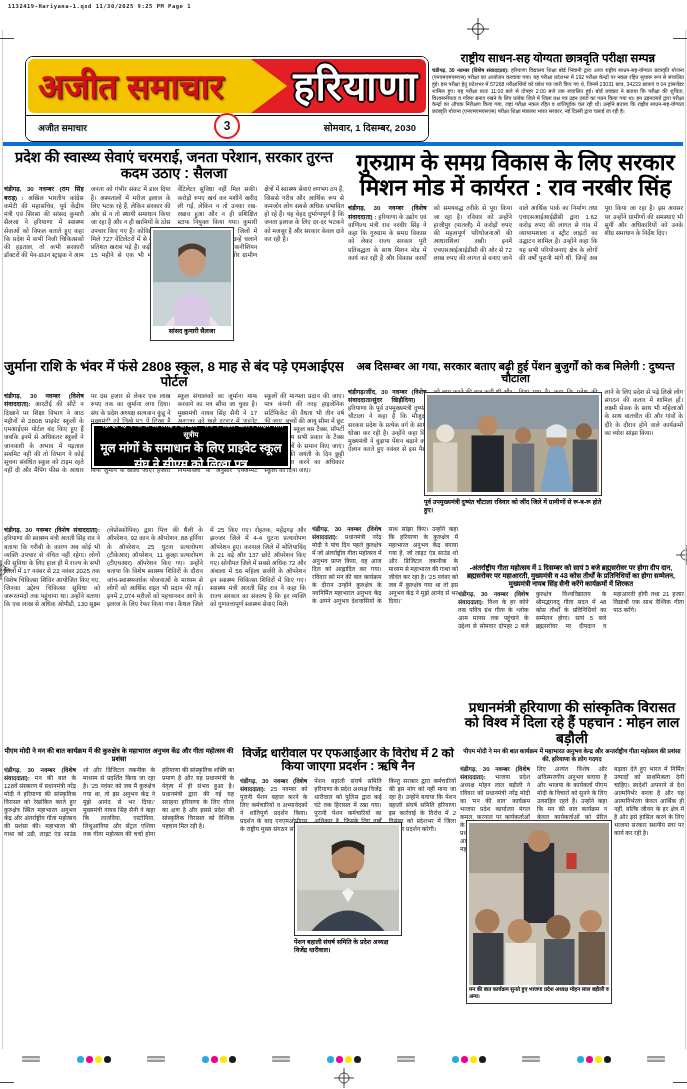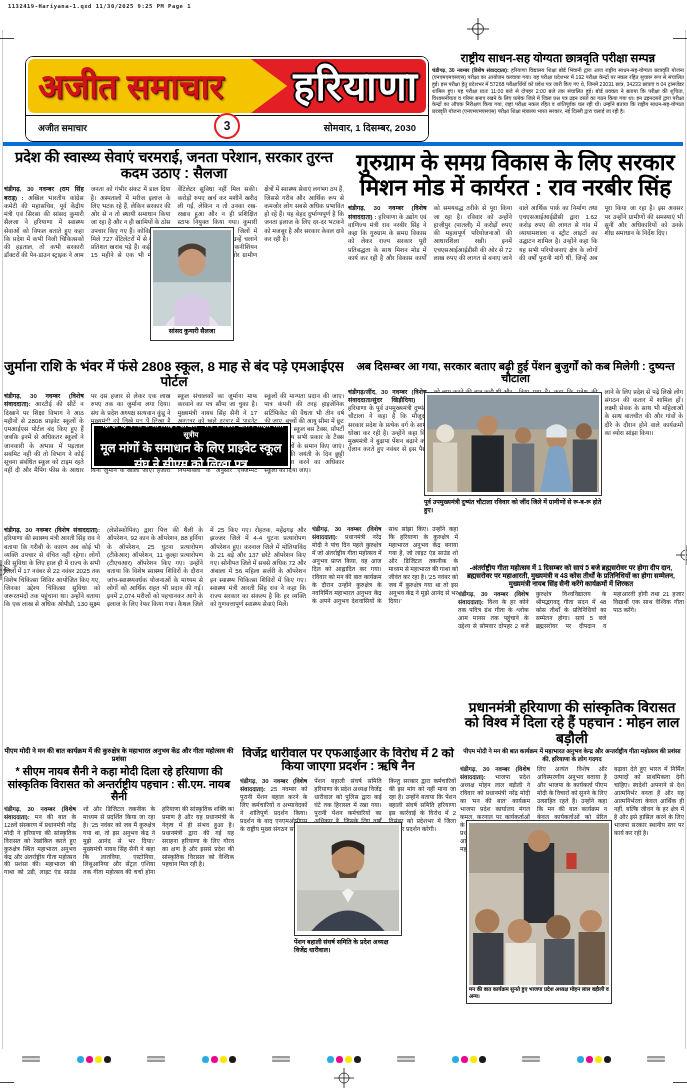--- a/index.html
+++ b/index.html
@@ -203,21 +203,20 @@
   <article class="art" style="left:458px;top:562px;width:226px;height:136px">
     <div class="sub" style="font-size:6.8px;margin-top:2px">-अंतर्राष्ट्रीय गीता महोत्सव में 1 दिसम्बर को सायं 5 बजे ब्रह्मसरोवर पर होगा दीप दान, ब्रह्मसरोवर पर महाआरती, मुख्यमंत्री व 48 कोस तीर्थों के प्रतिनिधियों का होगा सम्मेलन, मुख्यमंत्री नायब सिंह सैनी करेंगे कार्यक्रमों में शिरकत</div>
     <div class="bodytxt cols3" style="margin-top:3px;height:58px;font-size:6px">
       <b>चंडीगढ़, 30 नवम्बर (विशेष संवाददाता):</b>
       <span>विश्व के हर कोने तक पवित्र ग्रंथ गीता के श्लोक आम मानस तक पहुंचाने के उद्देश्य से सोमवार दोपहर 2 बजे कुरुक्षेत्र विश्वविद्यालय के श्रीमद्भगवद् गीता सदन में 48 कोस तीर्थों के प्रतिनिधियों का सम्मेलन होगा। सायं 5 बजे ब्रह्मसरोवर पर दीपदान व महाआरती होगी तथा 21 हजार विद्यार्थी एक साथ वैश्विक गीता पाठ करेंगे।</span>
     </div>
   </article>
 
   <article class="art" style="left:4px;top:747px;width:230px;height:302px">
     <div class="kicker" style="font-size:6.6px">पीएम मोदी ने मन की बात कार्यक्रम में की कुरुक्षेत्र के महाभारत अनुभव केंद्र और गीता महोत्सव की प्रशंसा</div>
-    <div class="hl" style="font-size:10.8px;margin-top:2px">* सीएम नायब सैनी ने कहा मोदी दिला रहे हरियाणा की सांस्कृतिक विरासत को अन्तर्राष्ट्रीय पहचान : सी.एम. नायब सैनी</div>
     <div class="bodytxt cols3" style="margin-top:4px;height:240px;font-size:6px">
       <b>चंडीगढ़, 30 नवम्बर (विशेष संवाददाता):</b>
       <span>मन की बात के 128वें संस्करण में प्रधानमंत्री नरेंद्र मोदी ने हरियाणा की सांस्कृतिक विरासत को रेखांकित करते हुए कुरुक्षेत्र स्थित महाभारत अनुभव केंद्र और अंतर्राष्ट्रीय गीता महोत्सव की प्रशंसा की। महाभारत की गाथा को 3डी, लाइट एंड साउंड शो और डिजिटल तकनीक के माध्यम से प्रदर्शित किया जा रहा है। '25 नवंबर को जब मैं कुरुक्षेत्र गया था, तो इस अनुभव केंद्र ने मुझे आनंद से भर दिया।' मुख्यमंत्री नायब सिंह सैनी ने कहा कि लातविया, एस्टोनिया, लिथुआनिया और सेंट्रल एशिया तक गीता महोत्सव की चर्चा होना हरियाणा की सांस्कृतिक शक्ति का प्रमाण है और यह प्रधानमंत्री के नेतृत्व में ही संभव हुआ है। प्रधानमंत्री द्वारा की गई यह सराहना हरियाणा के लिए गौरव का क्षण है और इससे प्रदेश की सांस्कृतिक विरासत को वैश्विक पहचान मिल रही है।</span>
     </div>
   </article>
 
   <article class="art" style="left:240px;top:747px;width:216px;height:302px">
     <div class="hl" style="font-size:12px">विजेंद्र धारीवाल पर एफआईआर के विरोध में 2 को किया जाएगा प्रदर्शन : ऋषि नैन</div>
     <div class="bodytxt cols3" style="margin-top:4px;height:268px;font-size:6px">
       <b>चंडीगढ़, 30 नवम्बर (विशेष संवाददाता):</b>

